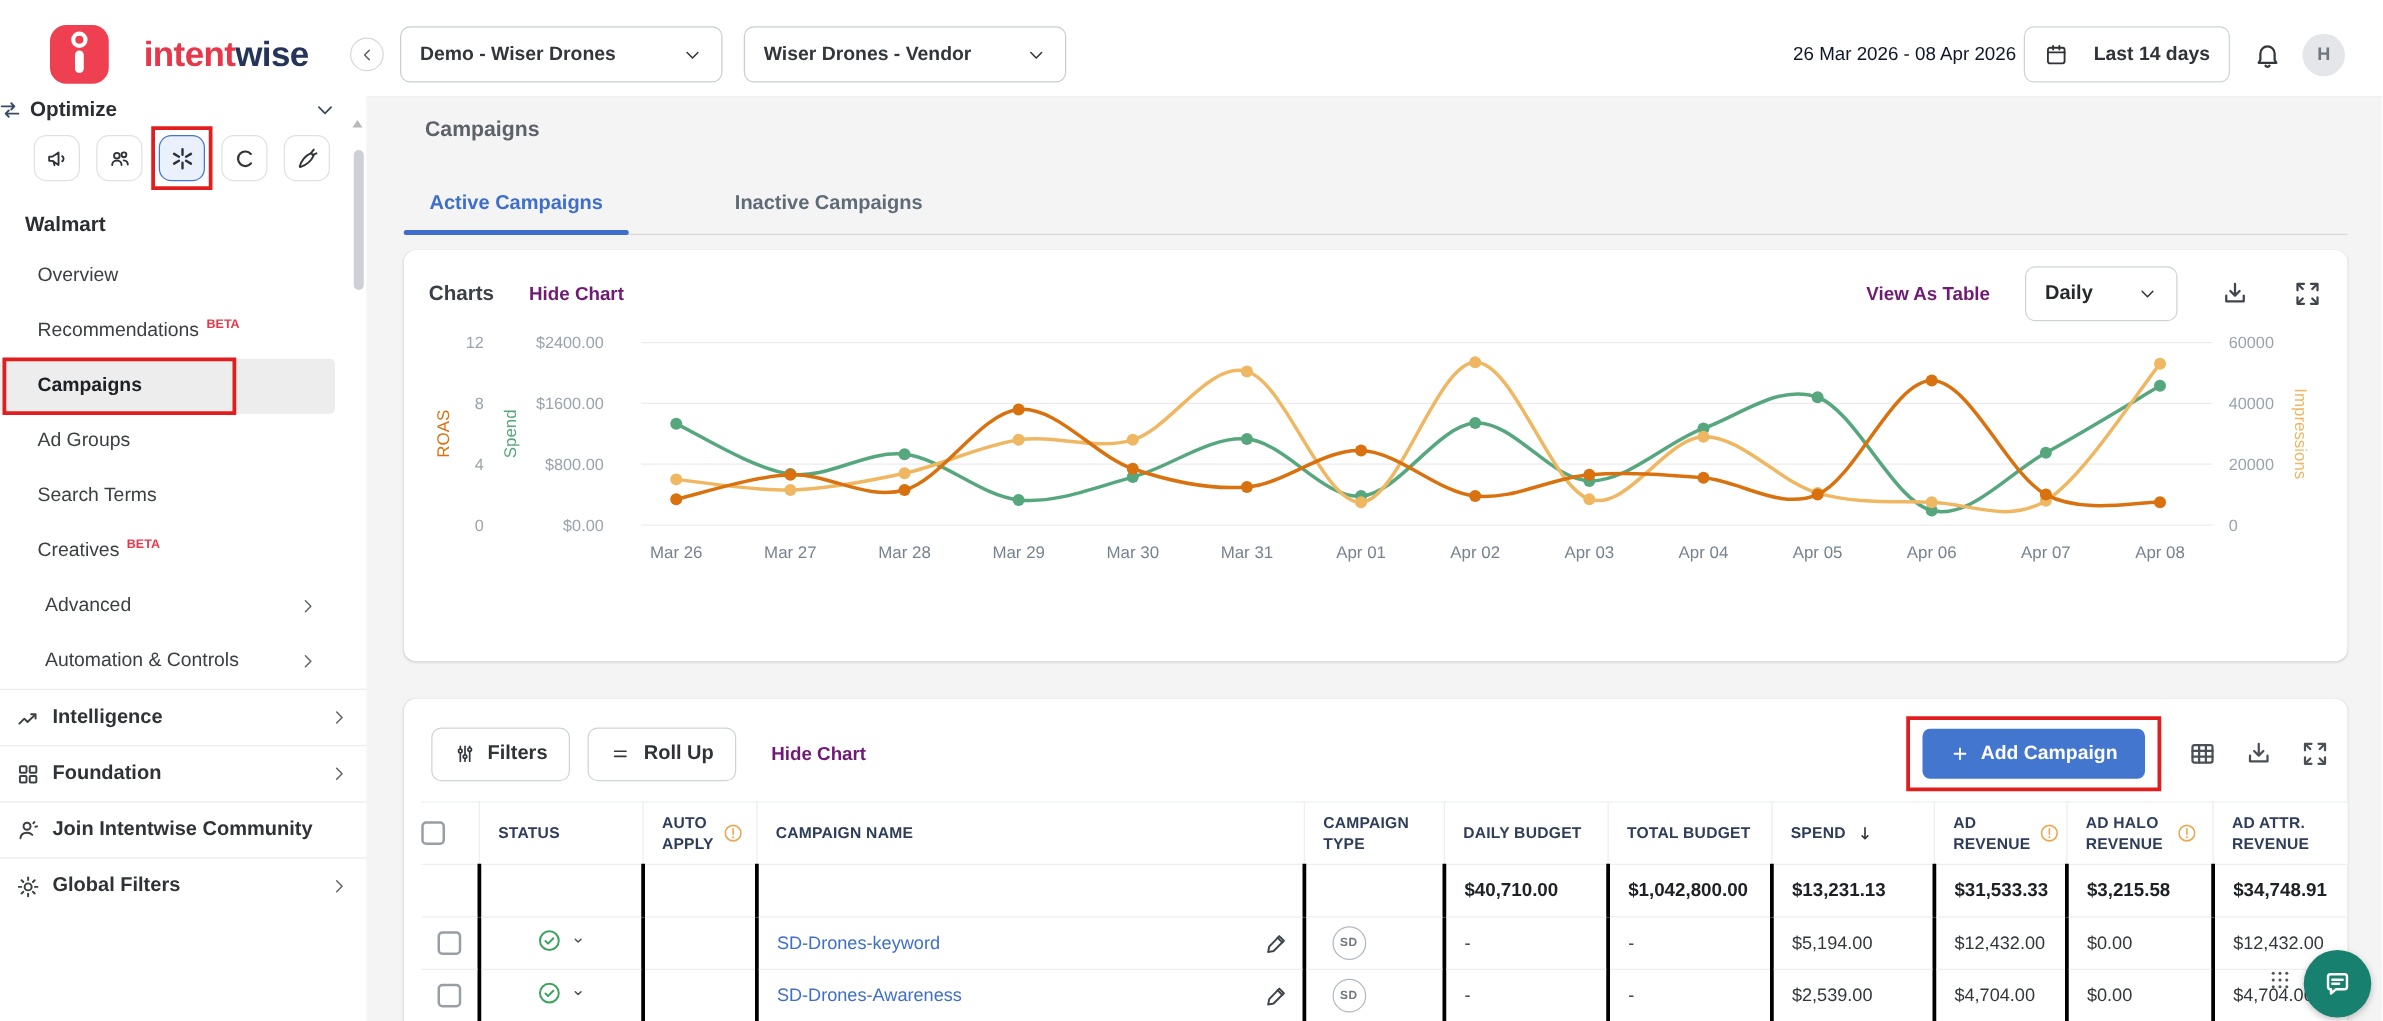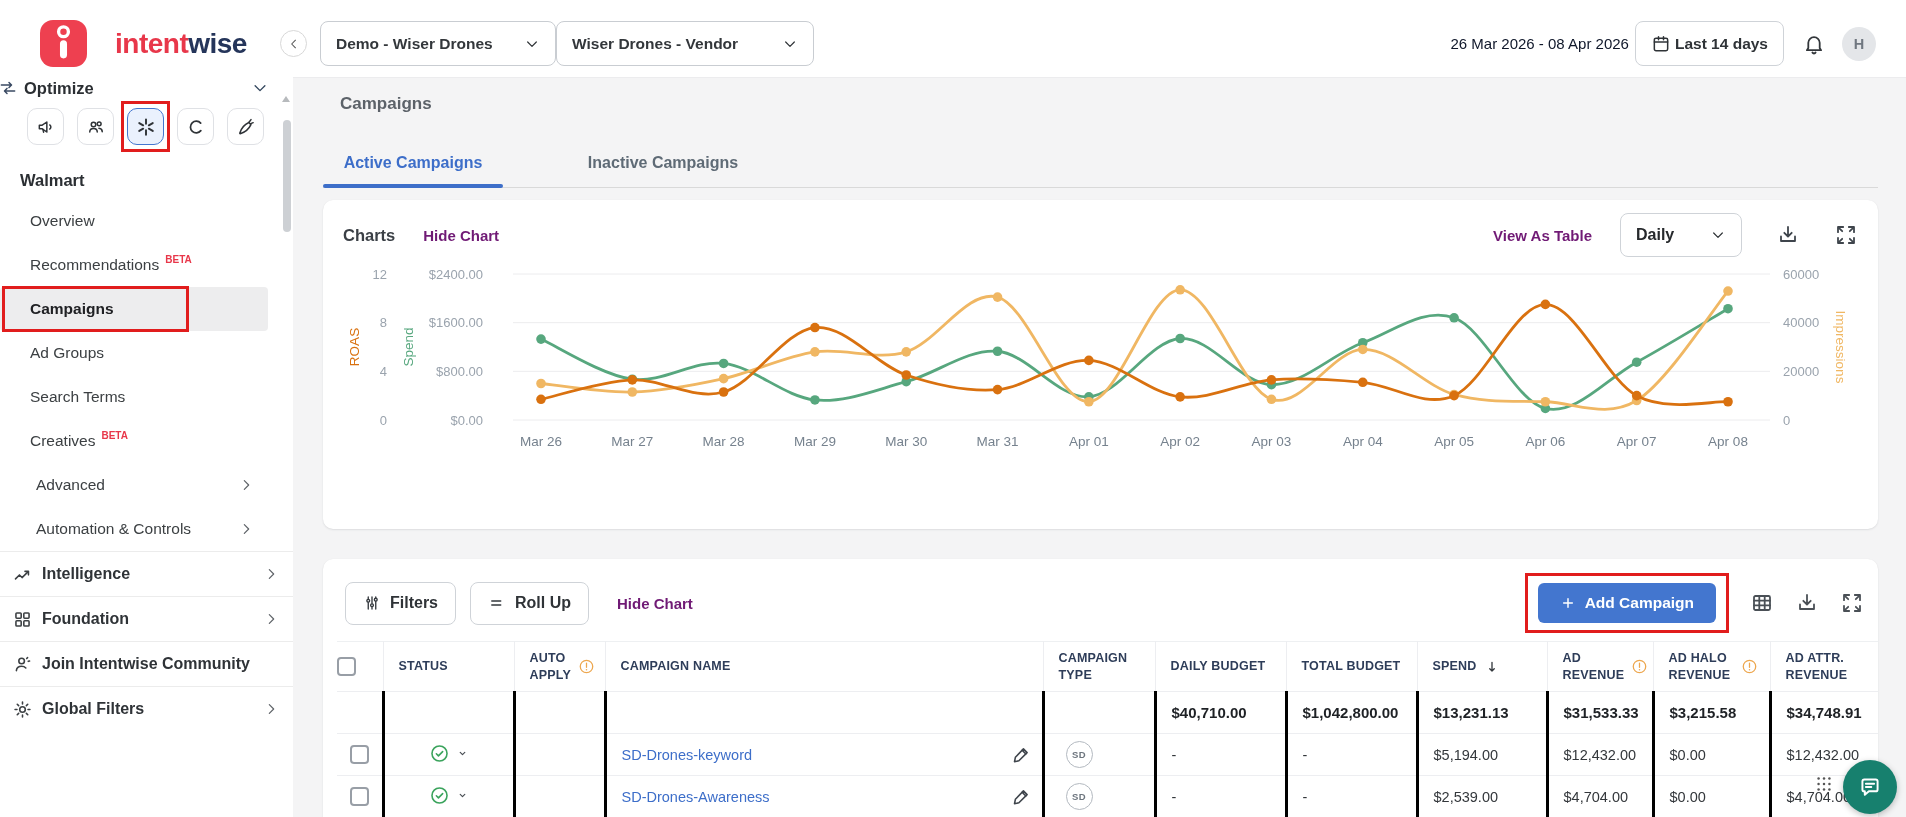--- a/index.html
+++ b/index.html
@@ -18,26 +18,26 @@
   .icon26{width:26px;height:26px;display:inline-flex}
   svg{display:block;width:100%;height:100%}
 
   
   .topbar{position:absolute;left:293px;top:0;width:1613px;height:78px;background:#fff;
           border-bottom:1px solid #ececee;display:flex;align-items:center;
           padding:10px 30px 0 27px;z-index:2}
   .dd{height:45px;border:1px solid #c9cdd2;border-radius:8px;display:flex;align-items:center;
       justify-content:space-between;padding:0 15px;font-size:15.5px;font-weight:700;color:#33373b;
       background:#fff;cursor:pointer}
-  .dd1{width:236px;}
+  .dd1{width:258px;margin-right:17px}
   .dd2{width:258px}
   .dd .icon16{color:#2f3337}
   .date-range{color:#0f172a;font-size:15px;margin-right:6px;white-space:nowrap}
   .preset-btn{height:45px;border:1px solid #cfd3d8;border-radius:8px;background:#fff;display:flex;
-              align-items:center;gap:4px;padding:0 15px;font-size:15.5px;font-weight:700;color:#2f3337;cursor:pointer;
+              align-items:center;gap:20px;padding:0 15px;font-size:15.5px;font-weight:700;color:#2f3337;cursor:pointer;
               font-family:"Liberation Sans",sans-serif}
   .bell{color:#33373b;margin:0 16px 0 18px;cursor:pointer}
   .avatar{width:34px;height:34px;border-radius:50%;background:#e4e6e9;color:#707780;font-weight:700;
           font-size:14.5px;display:flex;align-items:center;justify-content:center;cursor:pointer}
 
   
   .sidebar{position:absolute;left:0;top:0;width:293px;height:817px;background:#fff;z-index:3;overflow:hidden}
   .collapse-btn{position:absolute;left:280px;top:30px;width:27px;height:27px;border-radius:50%;
                 border:1px solid #d8d8d8;background:#fff;z-index:5;display:flex;align-items:center;
                 justify-content:center;color:#555;cursor:pointer}

